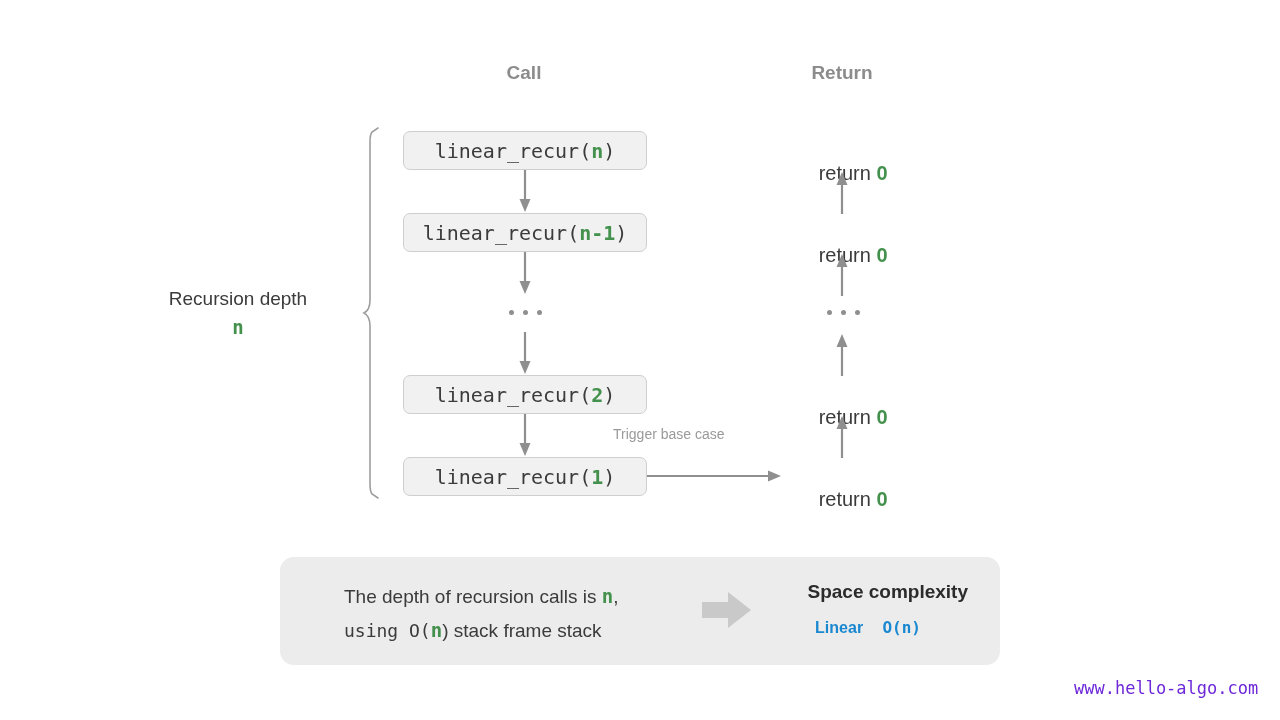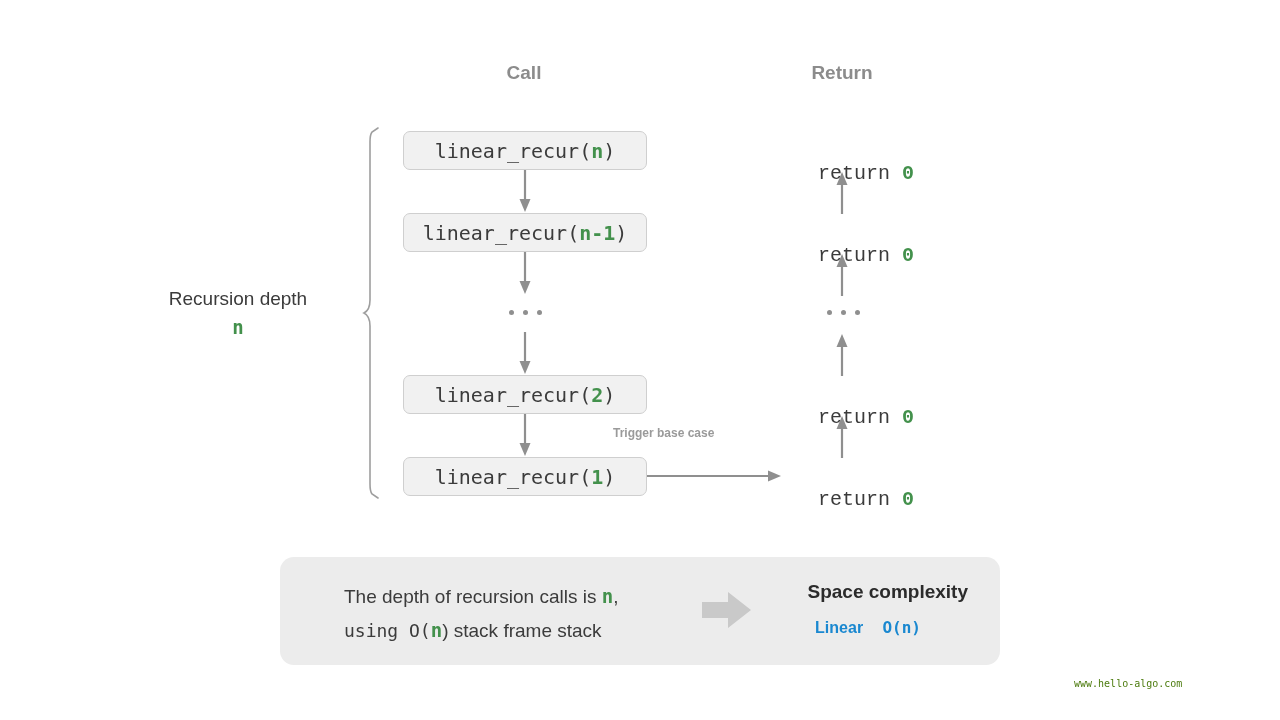--- a/index.html
+++ b/index.html
@@ -45,21 +45,21 @@
     display: flex;
     align-items: center;
     justify-content: center;
     white-space: pre;
     letter-spacing: 0px;
   }
   .call-box .arg { color: #43914c; font-weight: bold; }
 
   
   .ret-label {
-    font-family: Liberation Mono, monospace;
+    font-family: Liberation Sans, sans-serif;
     font-size: 20px;
     color: #3b3b3b;
     white-space: pre;
     text-align: center;
   }
   .ret-label .val { color: #43914c; font-weight: bold; }
 
   
   .dots {
     display: flex;
@@ -87,22 +87,22 @@
   }
   .depth-label .var {
     color: #43914c;
     font-weight: bold;
     font-family: "DejaVu Sans Mono", monospace;
     font-size: 19px;
   }
 
   
   .trigger-label {
-    font-weight: bold;
-    font-size: 12px;
+    font-weight: normal;
+    font-size: 14px;
     color: #9a9a9a;
     white-space: nowrap;
   }
 
   
   .caption-panel {
     box-sizing: border-box;
     background: #ececec;
     border-radius: 14px;
   }
@@ -136,22 +136,22 @@
     text-align: center;
     white-space: nowrap;
   }
   .result-value .mono {
     font-family: "DejaVu Sans Mono", monospace;
   }
 
   
   .watermark {
     font-family: "DejaVu Sans Mono", monospace;
-    font-size: 10px;
-    color: #4d7c0f;
+    font-size: 17px;
+    color: #6d28d9;
     white-space: nowrap;
   }
 </style>
 </head>
 <body>
 
 <div class="stage">
 
   <div class="abs col-header" style="left:444px; top:62px; width:160px;">Call</div>
   <div class="abs col-header" style="left:762px; top:62px; width:160px;">Return</div>

